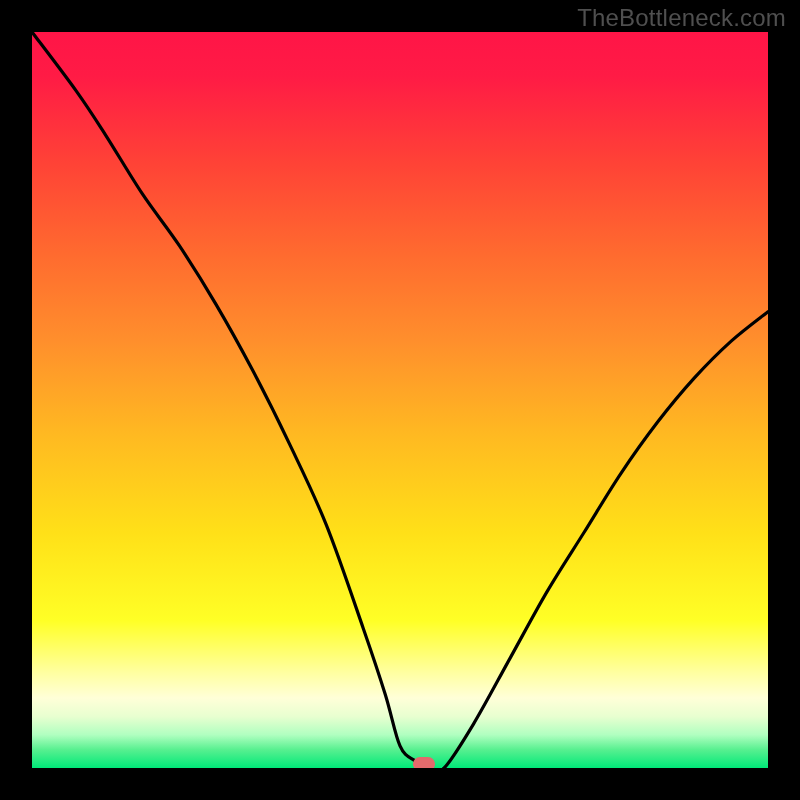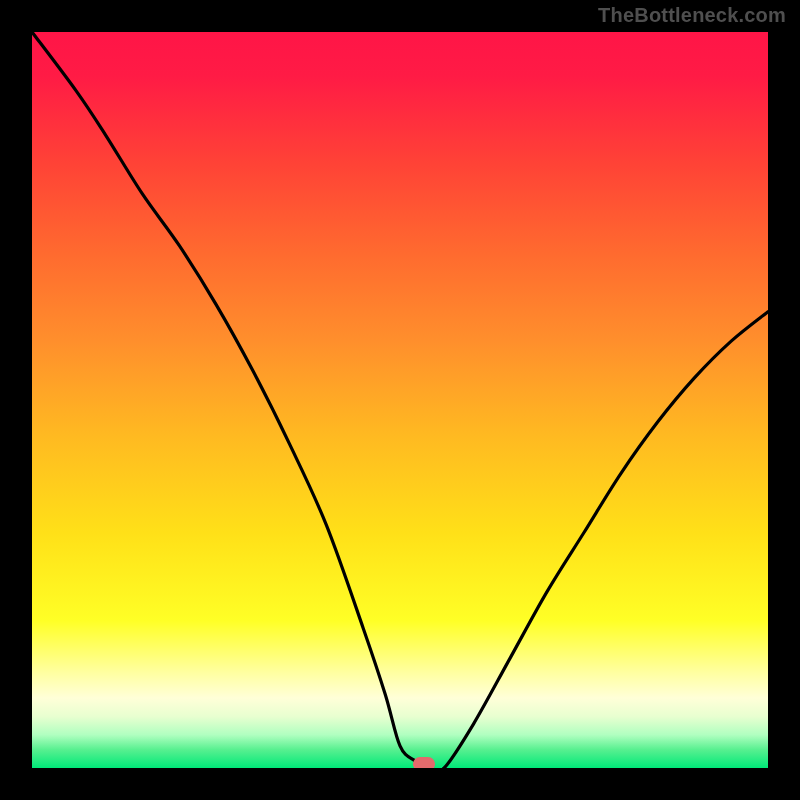--- a/index.html
+++ b/index.html
@@ -14,22 +14,22 @@
   .frame {
     position: relative;
     width: 800px;
     height: 800px;
     background: #000;
   }
   .watermark {
     position: absolute;
     top: 4px;
     right: 14px;
-    font-size: 20px;
-    font-weight: 700;
+    font-size: 24px;
+    font-weight: 400;
     color: #4f4f4f;
     letter-spacing: 0.2px;
     z-index: 5;
   }
   .plot-area {
     position: absolute;
     left: 32px;
     top: 32px;
     width: 736px;
     height: 736px;

